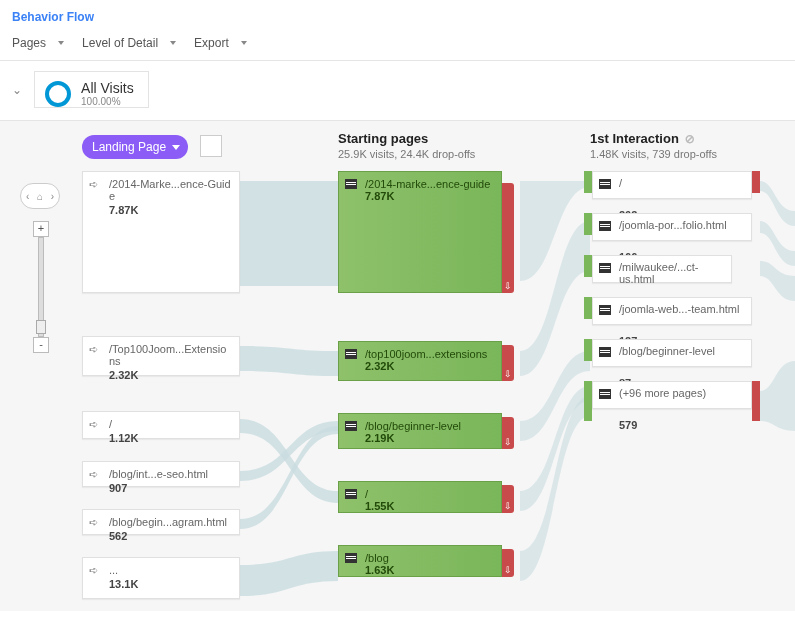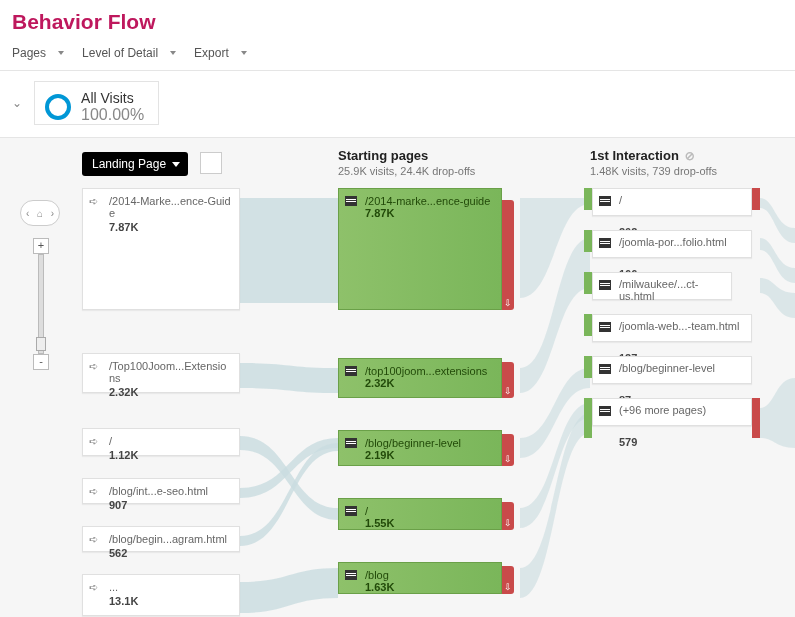--- a/index.html
+++ b/index.html
@@ -1,32 +1,32 @@
 <!DOCTYPE html>
 <html><head>
 <meta charset="utf-8">
 <style>
 * { box-sizing: border-box; margin: 0; padding: 0; }
 body { font-family: Arial, sans-serif; font-size: 12px; color: #333; background: #fff; width: 795px; }
 .header { padding: 10px 12px 6px; }
-.header h1 { font-size: 21px; font-weight: bold; color: #be185d; }
+.header h1 { font-size: 12px; font-weight: bold; color: #3b82f6; }
 .toolbar { padding: 6px 12px 10px; border-bottom: 1px solid #e5e5e5; display: flex; gap: 18px; }
 .tb-item { color: #555; cursor: pointer; display: flex; align-items: center; gap: 12px; }
 .caret-down { width: 0; height: 0; border-left: 3px solid transparent; border-right: 3px solid transparent; border-top: 4px solid #888; }
 .segment-row { display: flex; align-items: center; padding: 10px 12px 12px; border-bottom: 1px solid #e5e5e5; }
 .seg-chevron { margin-right: 12px; color: #888; }
 .seg-card { border: 1px solid #e3e3e3; padding: 8px 14px 0 10px; display: flex; align-items: center; gap: 10px; }
 .seg-circle { width: 26px; height: 26px; border: 4px solid #0097d6; border-radius: 50%; }
 .seg-text .name { font-size: 14px; color: #333; }
-.seg-text .pct { font-size: 16px; color: #888; }
+.seg-text .pct { font-size: 10px; color: #888; }
 .canvas { position: relative; background: #f6f6f6; height: 490px; overflow: hidden; }
 .col-head { position: absolute; top: 10px; }
 .col-head .title { font-weight: bold; font-size: 13px; color: #222; }
 .col-head .sub { font-size: 11px; color: #777; margin-top: 2px; }
-.dim-select { position: absolute; top: 14px; left: 82px; background: #000000; color: #fff; border-radius: 3px; padding: 5px 22px 5px 10px; font-size: 12px; cursor: pointer; }
+.dim-select { position: absolute; top: 14px; left: 82px; background: #8b5cf6; color: #fff; border-radius: 12px; padding: 5px 22px 5px 10px; font-size: 12px; cursor: pointer; }
 .dim-select::after { content: ''; position: absolute; right: 8px; top: 10px; width: 0; height: 0; border-left: 4px solid transparent; border-right: 4px solid transparent; border-top: 5px solid #fff; }
 .dim-chip { position: absolute; top: 14px; left: 200px; width: 22px; height: 22px; border: 1px solid #ccc; background: #fff; }
 .nav-home { position: absolute; left: 20px; top: 62px; width: 40px; height: 26px; border: 1px solid #ccc; border-radius: 14px; background: #fff; display: flex; align-items: center; justify-content: space-between; padding: 0 5px; font-size: 10px; color: #888; }
 .zoom-ctrl { position: absolute; left: 33px; top: 100px; width: 16px; }
 .zoom-btn { width: 16px; height: 16px; border: 1px solid #bbb; background: #fff; text-align: center; line-height: 13px; font-size: 11px; cursor: pointer; color: #555; }
 .zoom-track { width: 6px; height: 100px; background: #ddd; margin: 0 auto; border: 1px solid #bbb; position: relative; }
 .zoom-thumb { position: absolute; left: -3px; bottom: 2px; width: 10px; height: 14px; background: #eee; border: 1px solid #aaa; }
 .node { position: absolute; background: #fff; border: 1px solid #e0e0e0; box-shadow: 0 1px 1px rgba(0,0,0,0.05); padding: 6px 8px; }
 .node .nlabel { font-size: 11px; color: #666; word-break: break-all; }
 .node .nval { font-size: 11px; font-weight: bold; color: #444; margin-top: 2px; }

